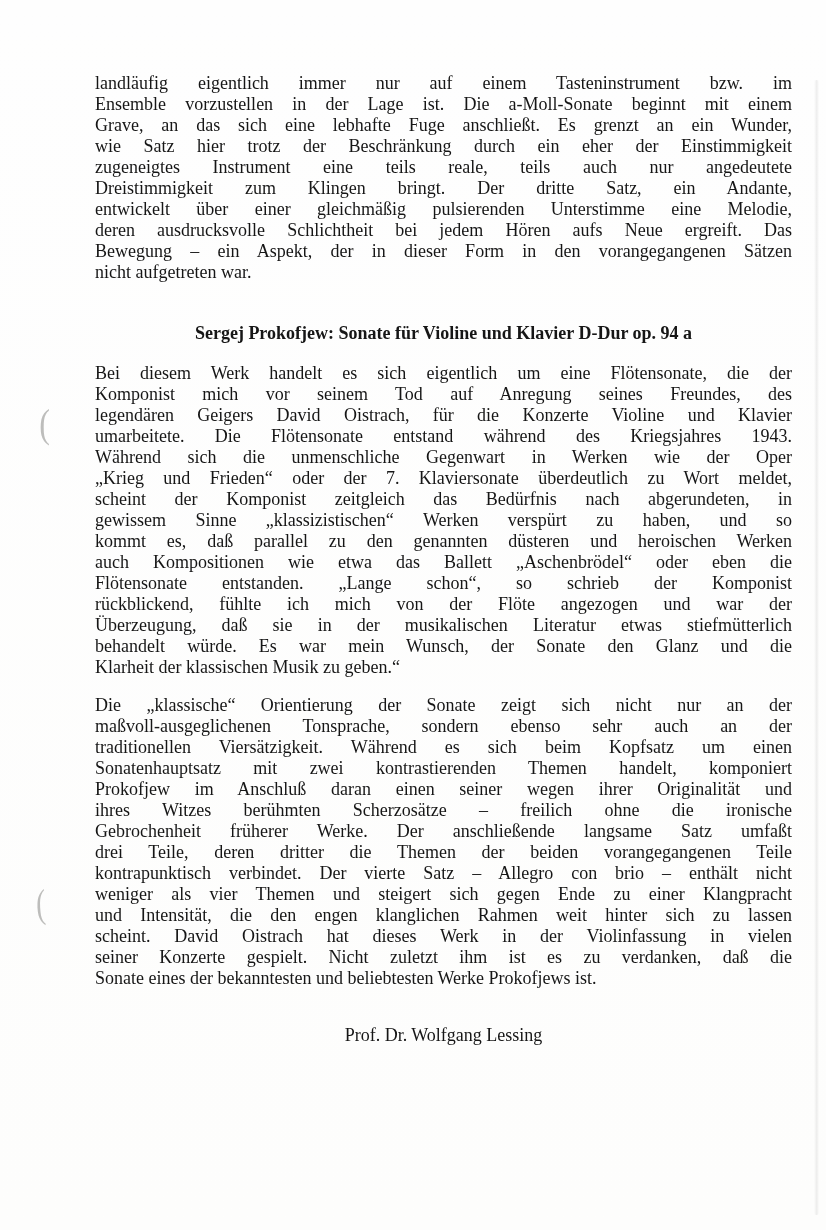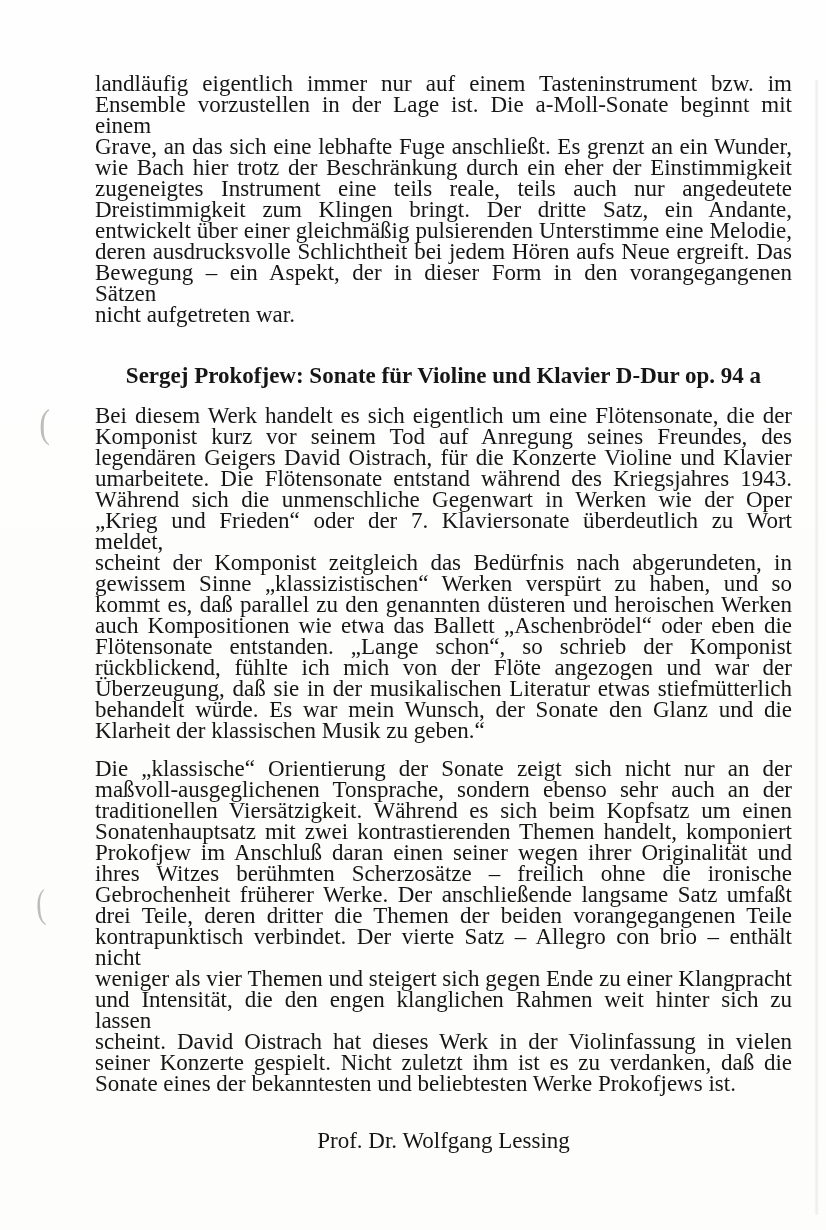--- a/index.html
+++ b/index.html
@@ -32,21 +32,21 @@
     opacity: 0.75;
   }
   .mark-1 { left: 38px; top: 400px; }
   .mark-2 { left: 34px; top: 880px; transform: scaleX(0.7) rotate(-4deg); }
 
   .textblock {
     position: absolute;
     left: 95px; top: 73px;
     width: 697px;
     color: #161616;
-    font-size: 23px;
+    font-size: 18px;
     line-height: 21px;
     text-rendering: optimizeLegibility;
   }
   .para { margin: 0; }
   .type-body { margin-top: 19px; }
   .para:first-child { margin-top: 0; }
   .type-body-flush { margin-top: 17px; }
   .type-heading { margin-top: 40px; font-weight: 700; }
   .type-signature { margin-top: 36px; }
 
@@ -67,34 +67,34 @@
 <div class="page">
   <span class="margin-mark mark-1">(</span>
   <span class="margin-mark mark-2">(</span>
   <div class="edge-shadow"></div>
 
   <div class="textblock" id="textblock">
       <div class="para type-body">
         <div class="line">landläufig eigentlich immer nur auf einem Tasteninstrument bzw. im</div>
         <div class="line">Ensemble vorzustellen in der Lage ist. Die a-Moll-Sonate beginnt mit einem</div>
         <div class="line">Grave, an das sich eine lebhafte Fuge anschließt. Es grenzt an ein Wunder,</div>
-        <div class="line">wie Bach hier trotz der Beschränkung durch ein eher der Einstimmigkeit</div>
+        <div class="line">wie Satz hier trotz der Beschränkung durch ein eher der Einstimmigkeit</div>
         <div class="line">zugeneigtes Instrument eine teils reale, teils auch nur angedeutete</div>
         <div class="line">Dreistimmigkeit zum Klingen bringt. Der dritte Satz, ein Andante,</div>
         <div class="line">entwickelt über einer gleichmäßig pulsierenden Unterstimme eine Melodie,</div>
         <div class="line">deren ausdrucksvolle Schlichtheit bei jedem Hören aufs Neue ergreift. Das</div>
         <div class="line">Bewegung – ein Aspekt, der in dieser Form in den vorangegangenen Sätzen</div>
         <div class="line last">nicht aufgetreten war.</div>
       </div>
       <div class="para type-heading">
         <div class="line last">Sergej Prokofjew: Sonate für Violine und Klavier D-Dur op. 94 a</div>
       </div>
       <div class="para type-body">
         <div class="line">Bei diesem Werk handelt es sich eigentlich um eine Flötensonate, die der</div>
-        <div class="line">Komponist kurz vor seinem Tod auf Anregung seines Freundes, des</div>
+        <div class="line">Komponist mich vor seinem Tod auf Anregung seines Freundes, des</div>
         <div class="line">legendären Geigers David Oistrach, für die Konzerte Violine und Klavier</div>
         <div class="line">umarbeitete. Die Flötensonate entstand während des Kriegsjahres 1943.</div>
         <div class="line">Während sich die unmenschliche Gegenwart in Werken wie der Oper</div>
         <div class="line">„Krieg und Frieden“ oder der 7. Klaviersonate überdeutlich zu Wort meldet,</div>
         <div class="line">scheint der Komponist zeitgleich das Bedürfnis nach abgerundeten, in</div>
         <div class="line">gewissem Sinne „klassizistischen“ Werken verspürt zu haben, und so</div>
         <div class="line">kommt es, daß parallel zu den genannten düsteren und heroischen Werken</div>
         <div class="line">auch Kompositionen wie etwa das Ballett „Aschenbrödel“ oder eben die</div>
         <div class="line">Flötensonate entstanden. „Lange schon“, so schrieb der Komponist</div>
         <div class="line">rückblickend, fühlte ich mich von der Flöte angezogen und war der</div>

